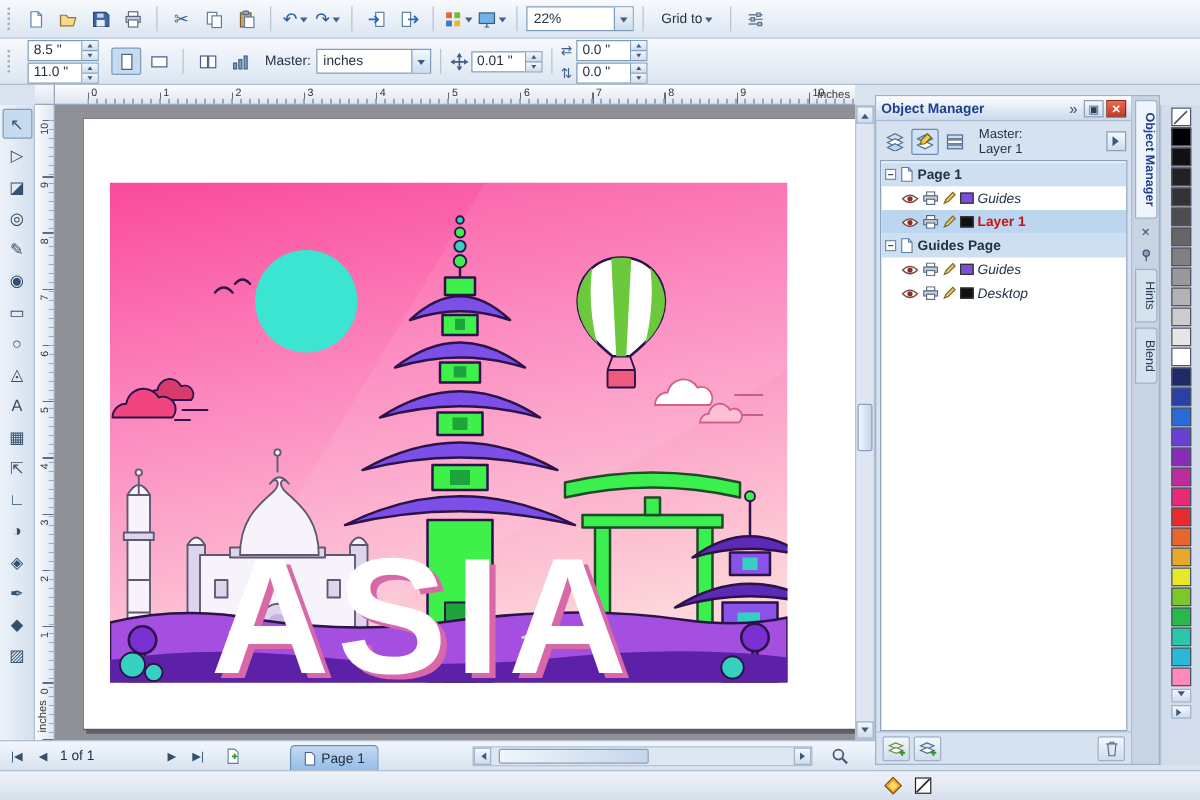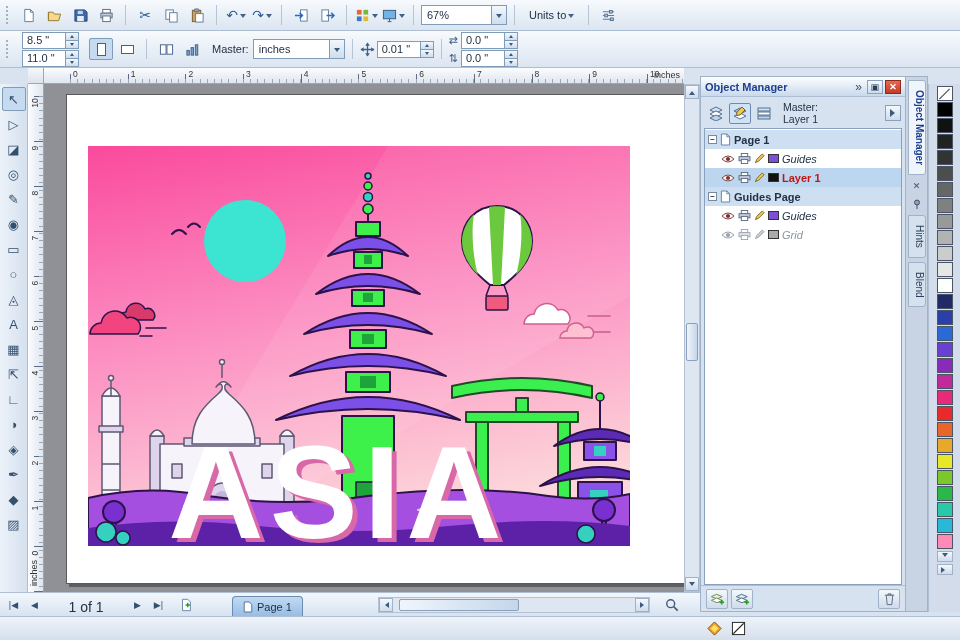--- a/index.html
+++ b/index.html
@@ -132,21 +132,21 @@
   display:flex;flex-direction:column;align-items:center;padding-top:2px;gap:1px}
 .swatch{width:16px;height:15px;border:1px solid #4a5666;flex:none}
 .swatch.none{background:#fff;display:flex;align-items:center;justify-content:center}
 .palbtn{width:16px;height:11px;display:flex;align-items:center;justify-content:center;
   background:linear-gradient(#f4f8fc,#cfdcec);border:1px solid #9fb2c8;flex:none;margin-top:1px}
 
 #status1{left:0;top:592px;width:700px;height:24px;background:linear-gradient(#f2f7fc,#d8e3f0);
   border-top:1px solid #aebfd4;position:absolute}
 .navb{position:absolute;top:3px;width:19px;height:18px;display:flex;align-items:center;justify-content:center;
   border:1px solid transparent;border-radius:2px;font-size:9px;color:#33506e}
-#pginfo{position:absolute;top:6px;left:48px;width:76px;text-align:center;font-size:14px}
+#pginfo{position:absolute;top:6px;left:48px;width:76px;font-size:11px}
 .ptab{position:absolute;top:3px;left:232px;height:21px;padding:0 10px;display:flex;align-items:center;gap:4px;
   background:linear-gradient(#c2daf2,#94bce4);border:1px solid #6b8cb0;border-bottom:none;border-radius:4px 4px 0 0;font-size:11px}
 #status2{left:0;top:616px;width:960px;height:24px;background:linear-gradient(#eef3f9,#d5dfec);
   border-top:1px solid #aebfd4;position:absolute;display:flex;align-items:center}
 .stico{width:20px;height:18px;display:flex;align-items:center;justify-content:center;margin-left:4px}
 </style>
 </head>
 <body>
 
 <div id="app">
@@ -232,28 +232,28 @@
         <div class="ibtn">
           <svg viewBox="0 0 16 16" width="15" height="15">
             <rect x="1.5" y="2.5" width="13" height="9" fill="#6fb3e8" stroke="#3c5a78"></rect>
             <path d="M6 14.5h4M8 11.5v3" stroke="#3c5a78"></path>
           </svg>
           <span class="drop"></span>
         </div>
         <div class="sep"></div>
       </span>
     <div class="combo" style="width:86px">
-      <span class="cval">67%</span>
+      <span class="cval">22%</span>
       <span class="cbtn">
           <span class="tri"></span>
         </span>
     </div>
     <span class="sep"></span>
     <div class="flatbtn">
-      <span>Units to</span>
+      <span>Grid to</span>
       <span class="drop"></span>
     </div>
     <span class="sep"></span>
     <div class="ibtn">
       <svg viewBox="0 0 16 16" width="15" height="15">
           <path d="M2 4h12M2 8h12M2 12h12" stroke="#6b7b90" stroke-width="1.2"></path>
           <rect x="9" y="2.6" width="3" height="2.8" fill="#b8cce2" stroke="#55708e"></rect>
           <rect x="4" y="6.6" width="3" height="2.8" fill="#b8cce2" stroke="#55708e"></rect>
           <rect x="10" y="10.6" width="3" height="2.8" fill="#b8cce2" stroke="#55708e"></rect>
         </svg>
@@ -674,41 +674,41 @@
             </svg>
           </span>
           <span class="tico">
             <svg viewBox="0 0 12 12" width="11" height="11">
               <path d="M1.5 10.5L3 7 9 1l2 2-6 6z" fill="#f2c84b" stroke="#6f6430"></path>
             </svg>
           </span>
           <span class="chip" style="background:#7d4fd8"></span>
           <span class="om-label it">Guides</span>
         </div>
-        <div class="om-row om-layer disabled">
+        <div class="om-row om-layer">
           <span class="tico">
             <svg viewBox="0 0 14 10" width="14" height="10">
-              <path d="M1 5Q7 -1 13 5Q7 11 1 5Z" fill="#fff" stroke="#98a2ae"></path>
-              <circle cx="7" cy="5" r="2.1" fill="#9aa4b0"></circle>
+              <path d="M1 5Q7 -1 13 5Q7 11 1 5Z" fill="#fff" stroke="#7a4a42"></path>
+              <circle cx="7" cy="5" r="2.1" fill="#8a2f2f"></circle>
             </svg>
           </span>
           <span class="tico">
             <svg viewBox="0 0 14 12" width="13" height="11">
-              <rect x="3.5" y="0.5" width="7" height="3.5" fill="#fff" stroke="#9aa4b0"></rect>
-              <rect x="1" y="4" width="12" height="4.5" fill="#e2e6ea" stroke="#9aa4b0"></rect>
-              <rect x="3.5" y="7" width="7" height="4.5" fill="#fff" stroke="#9aa4b0"></rect>
+              <rect x="3.5" y="0.5" width="7" height="3.5" fill="#fff" stroke="#5a6a7e"></rect>
+              <rect x="1" y="4" width="12" height="4.5" fill="#c3cfde" stroke="#5a6a7e"></rect>
+              <rect x="3.5" y="7" width="7" height="4.5" fill="#fff" stroke="#5a6a7e"></rect>
             </svg>
           </span>
           <span class="tico">
             <svg viewBox="0 0 12 12" width="11" height="11">
-              <path d="M1.5 10.5L3 7 9 1l2 2-6 6z" fill="#c8cdd4" stroke="#9aa4b0"></path>
-            </svg>
-          </span>
-          <span class="chip" style="background:#aaaaaa"></span>
-          <span class="om-label it">Grid</span>
+              <path d="M1.5 10.5L3 7 9 1l2 2-6 6z" fill="#f2c84b" stroke="#6f6430"></path>
+            </svg>
+          </span>
+          <span class="chip" style="background:#111111"></span>
+          <span class="om-label it">Desktop</span>
         </div>
       </div>
     <div id="dock-footer">
       <span class="fbtn">
         <svg viewBox="0 0 16 16" width="15" height="15">
             <path d="M1.5 6l5.5-2.5 6 2.5-5.5 2.5z" fill="#e8f0d8" stroke="#6a8a4a"></path>
             <path d="M1.5 10l5.5-2.5 6 2.5-5.5 2.5z" fill="#fff" stroke="#6a8a4a"></path>
             <path d="M12.5 9.5v5M10 12h5" stroke="#2a9a2a" stroke-width="1.8"></path>
           </svg>
       </span>

